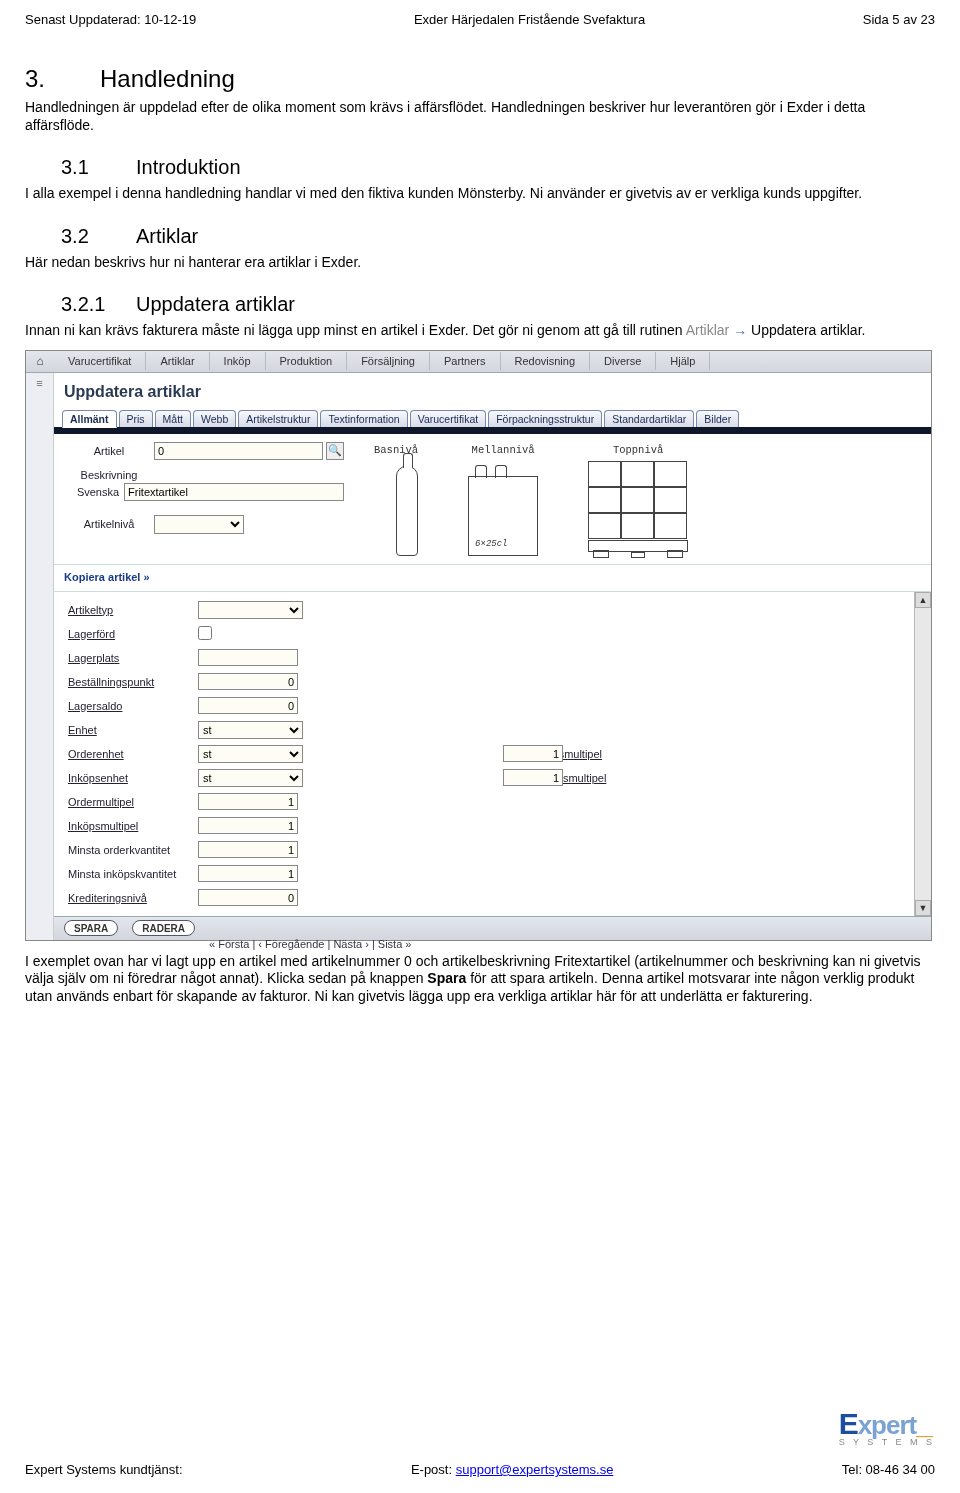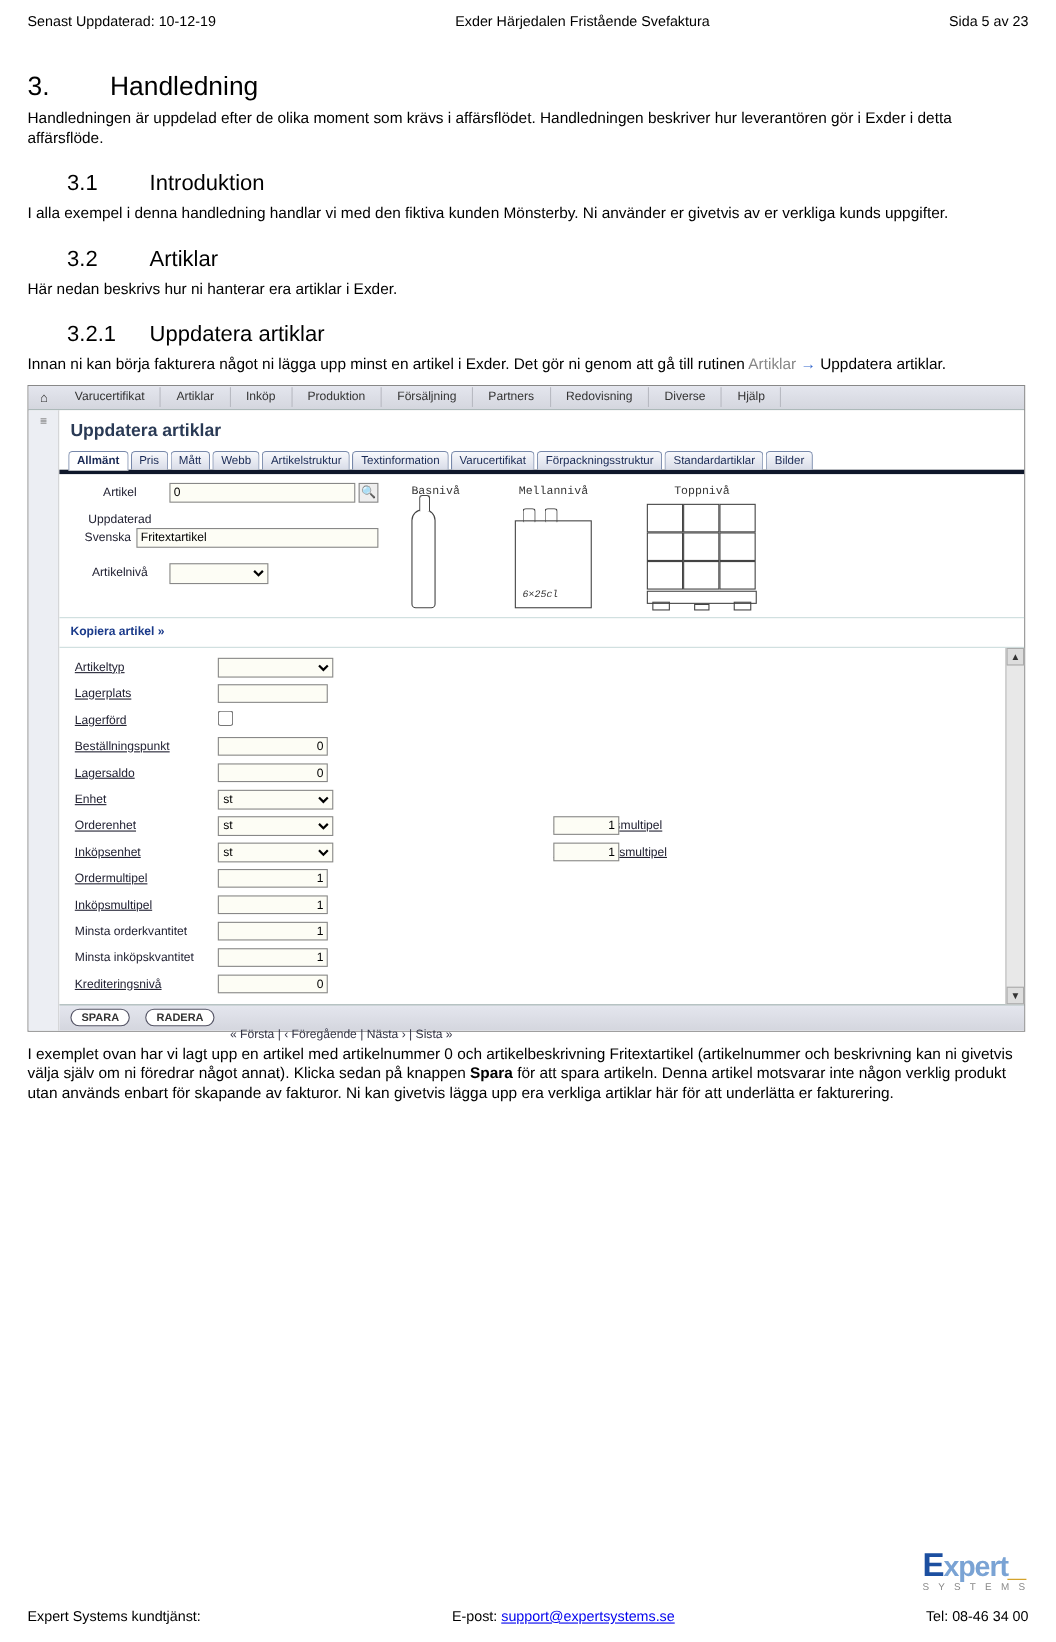--- a/index.html
+++ b/index.html
@@ -79,21 +79,21 @@
   .panel-title {
     padding: 10px 10px 8px 10px;
     font-size: 16px;
     font-weight: bold;
     color: #2a3a55;
   }
   .tabbar {
     display: flex;
     align-items: flex-end;
     padding: 0 8px;
-    border-bottom: 4px solid #0f172a;
+    border-bottom: 7px solid #0f172a;
     gap: 2px;
   }
   .tab {
     padding: 2px 7px;
     font-size: 10.5px;
     color: #1a2a55;
     border: 1px solid #7788aa;
     border-bottom: none;
     background: linear-gradient(#f8f9fc,#d8dce8);
     border-radius: 4px 4px 0 0;
@@ -107,21 +107,21 @@
     border-bottom: 1px solid #fff;
   }
   .section-body {
     padding: 8px 10px;
     display: flex;
     gap: 30px;
   }
   .form-col { flex: 0 0 280px; }
   .nivacols { flex: 1; display: flex; gap: 50px; padding-top: 2px; }
   .niva { text-align: center; font-size: 10.5px; font-family: Liberation Mono, monospace; }
-  .niva .img { height: 100px; display:flex; align-items:flex-end; justify-content:flex-start; }
+  .niva .img { height: 100px; display:flex; align-items:flex-end; justify-content:flex-end; }
   .bottle { width: 22px; height: 90px; border:1px solid #444; border-radius: 10px 10px 4px 4px; position: relative; }
   .bottle::before { content:""; position:absolute; top:-14px; left:6px; width:8px; height:14px; border:1px solid #444; border-bottom:none; border-radius:3px 3px 0 0; background:#fff;}
   .sixpack { width: 70px; height: 80px; border:1px solid #444; position:relative; }
   .sixpack::before{content:"";position:absolute;left:6px;top:-12px;width:10px;height:12px;border:1px solid #444;border-bottom:none;border-radius:3px 3px 0 0;}
   .sixpack::after{content:"";position:absolute;left:26px;top:-12px;width:10px;height:12px;border:1px solid #444;border-bottom:none;border-radius:3px 3px 0 0;}
   .sixpack-label{position:absolute;bottom:6px;left:6px;font-style:italic;font-size:9px;}
   .pallet { width: 100px; height: 95px; }
   .pallet .boxrow{ display:flex; }
   .pallet .box{ width:33px; height:26px; border:1px solid #444; }
   .pallet .base{ height:12px; border:1px solid #444; margin-top:1px; position:relative;}
@@ -233,21 +233,21 @@
 
   <h2>
     <span class="num">3.2</span><span>Artiklar</span>
   </h2>
   <p>Här nedan beskrivs hur ni hanterar era artiklar i Exder.</p>
 
   <h2>
     <span class="num">3.2.1</span><span>Uppdatera artiklar</span>
   </h2>
   <p>
-    <span>Innan ni kan börja fakturera något ni lägga upp minst en artikel i Exder. Det gör ni genom att gå till rutinen </span><span class="gray-link">Artiklar</span><span class="arrow"> → </span><span>Uppdatera artiklar.</span>
+    <span>Innan ni kan krävs fakturera måste ni lägga upp minst en artikel i Exder. Det gör ni genom att gå till rutinen </span><span class="gray-link">Artiklar</span><span class="arrow"> → </span><span>Uppdatera artiklar.</span>
   </p>
 
   <div class="screenshot">
     <div class="menubar">
       <div class="home-icon">⌂</div>
       <div class="menuitems" id="menuitems">
           <span>Varucertifikat</span>
           <span>Artiklar</span>
           <span>Inköp</span>
           <span>Produktion</span>
@@ -275,21 +275,21 @@
             <div class="tab">Bilder</div>
           </div>
         <div class="section-body">
           <div class="form-col">
             <div class="formrow">
               <label>Artikel</label>
               <input type="text" value="0" style="">
               <span class="search-icon">🔍</span>
             </div>
             <div class="formrow" style="margin-bottom:2px;">
-              <label>Uppdaterad</label>
+              <label>Beskrivning</label>
             </div>
             <div class="formrow">
               <label style="width:60px;padding-left:8px;">Svenska</label>
               <input type="text" value="Fritextartikel" style="">
             </div>
             <div class="formrow" style="margin-top:14px;">
               <label>Artikelnivå</label>
               <select><option></option></select>
             </div>
           </div>
@@ -336,26 +336,26 @@
           </div>
         </div>
         <div class="link-line">Kopiera artikel »</div>
         <div class="grid-body">
           <div class="grid-main" id="gridrows">
               <div class="gridrow">
                 <div class="lbl u">Artikeltyp</div>
                 <div class="fld"><select><option></option></select></div>
               </div>
               <div class="gridrow">
+                <div class="lbl u">Lagerförd</div>
+                <div class="fld"><input type="checkbox" style=""></div>
+              </div>
+              <div class="gridrow">
                 <div class="lbl u">Lagerplats</div>
                 <div class="fld"><input type="text" style="text-align: left;"></div>
-              </div>
-              <div class="gridrow">
-                <div class="lbl u">Lagerförd</div>
-                <div class="fld"><input type="checkbox" style=""></div>
               </div>
               <div class="gridrow">
                 <div class="lbl u">Beställningspunkt</div>
                 <div class="fld"><input type="text" value="0" style=""></div>
               </div>
               <div class="gridrow">
                 <div class="lbl u">Lagersaldo</div>
                 <div class="fld"><input type="text" value="0" style=""></div>
               </div>
               <div class="gridrow">

